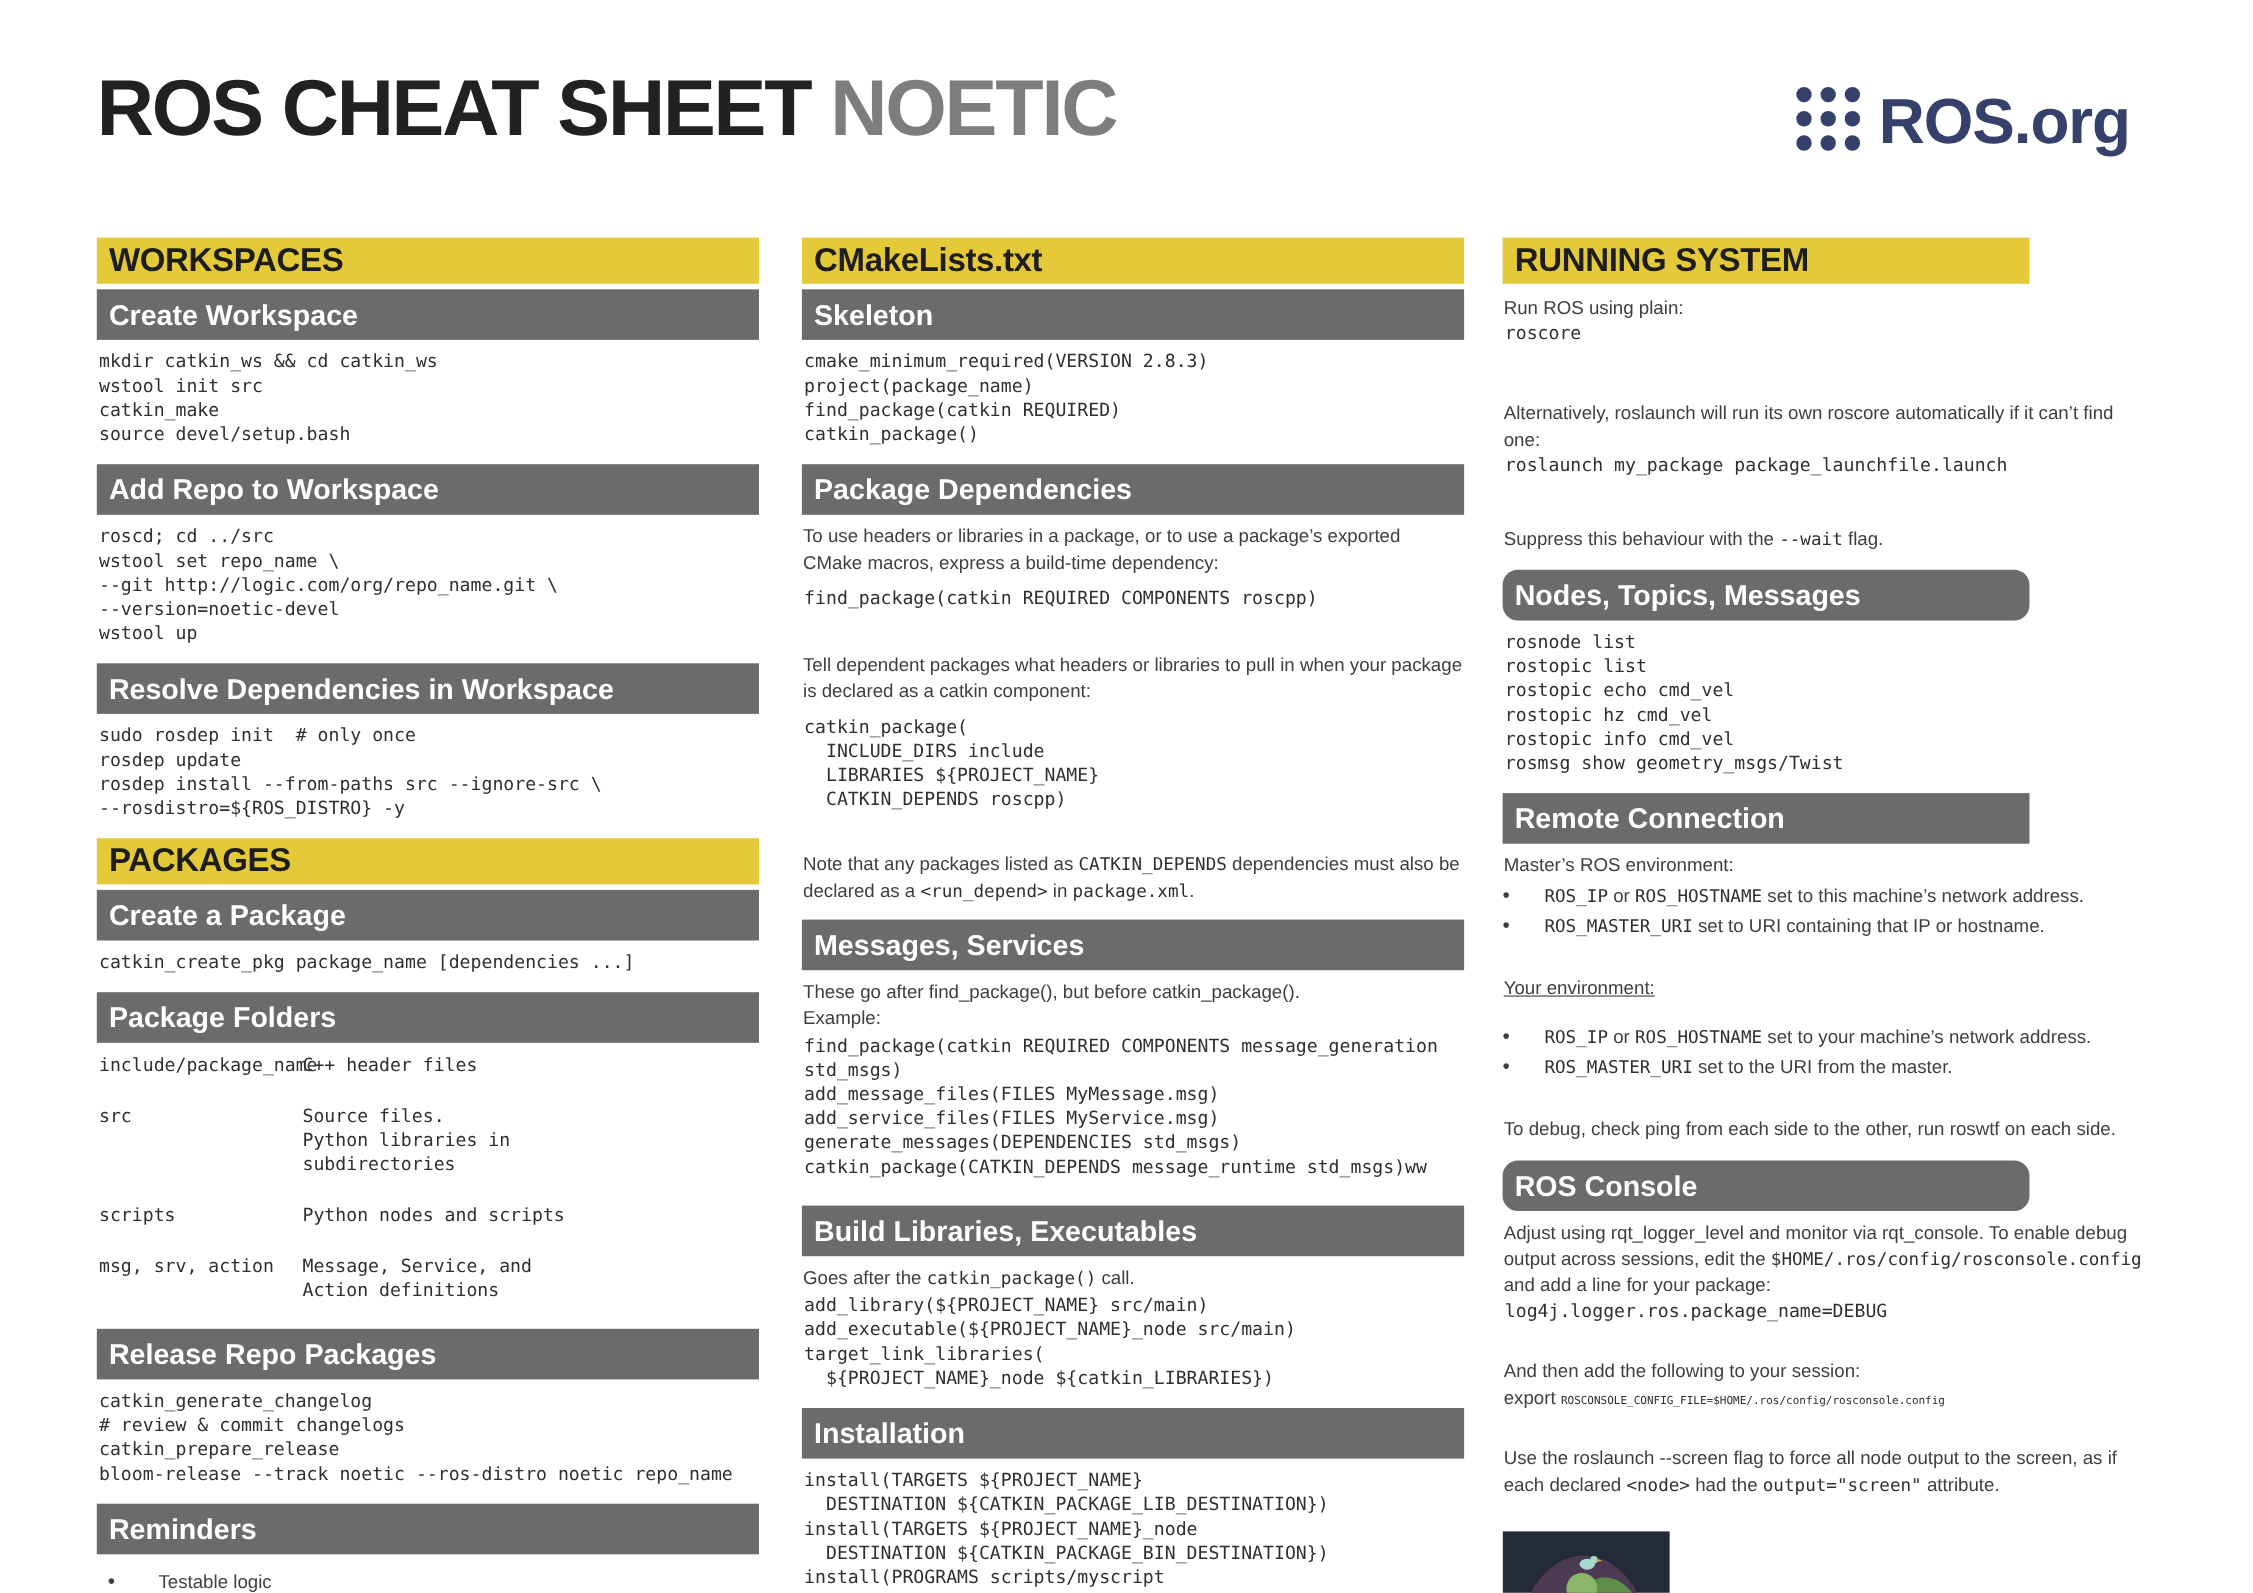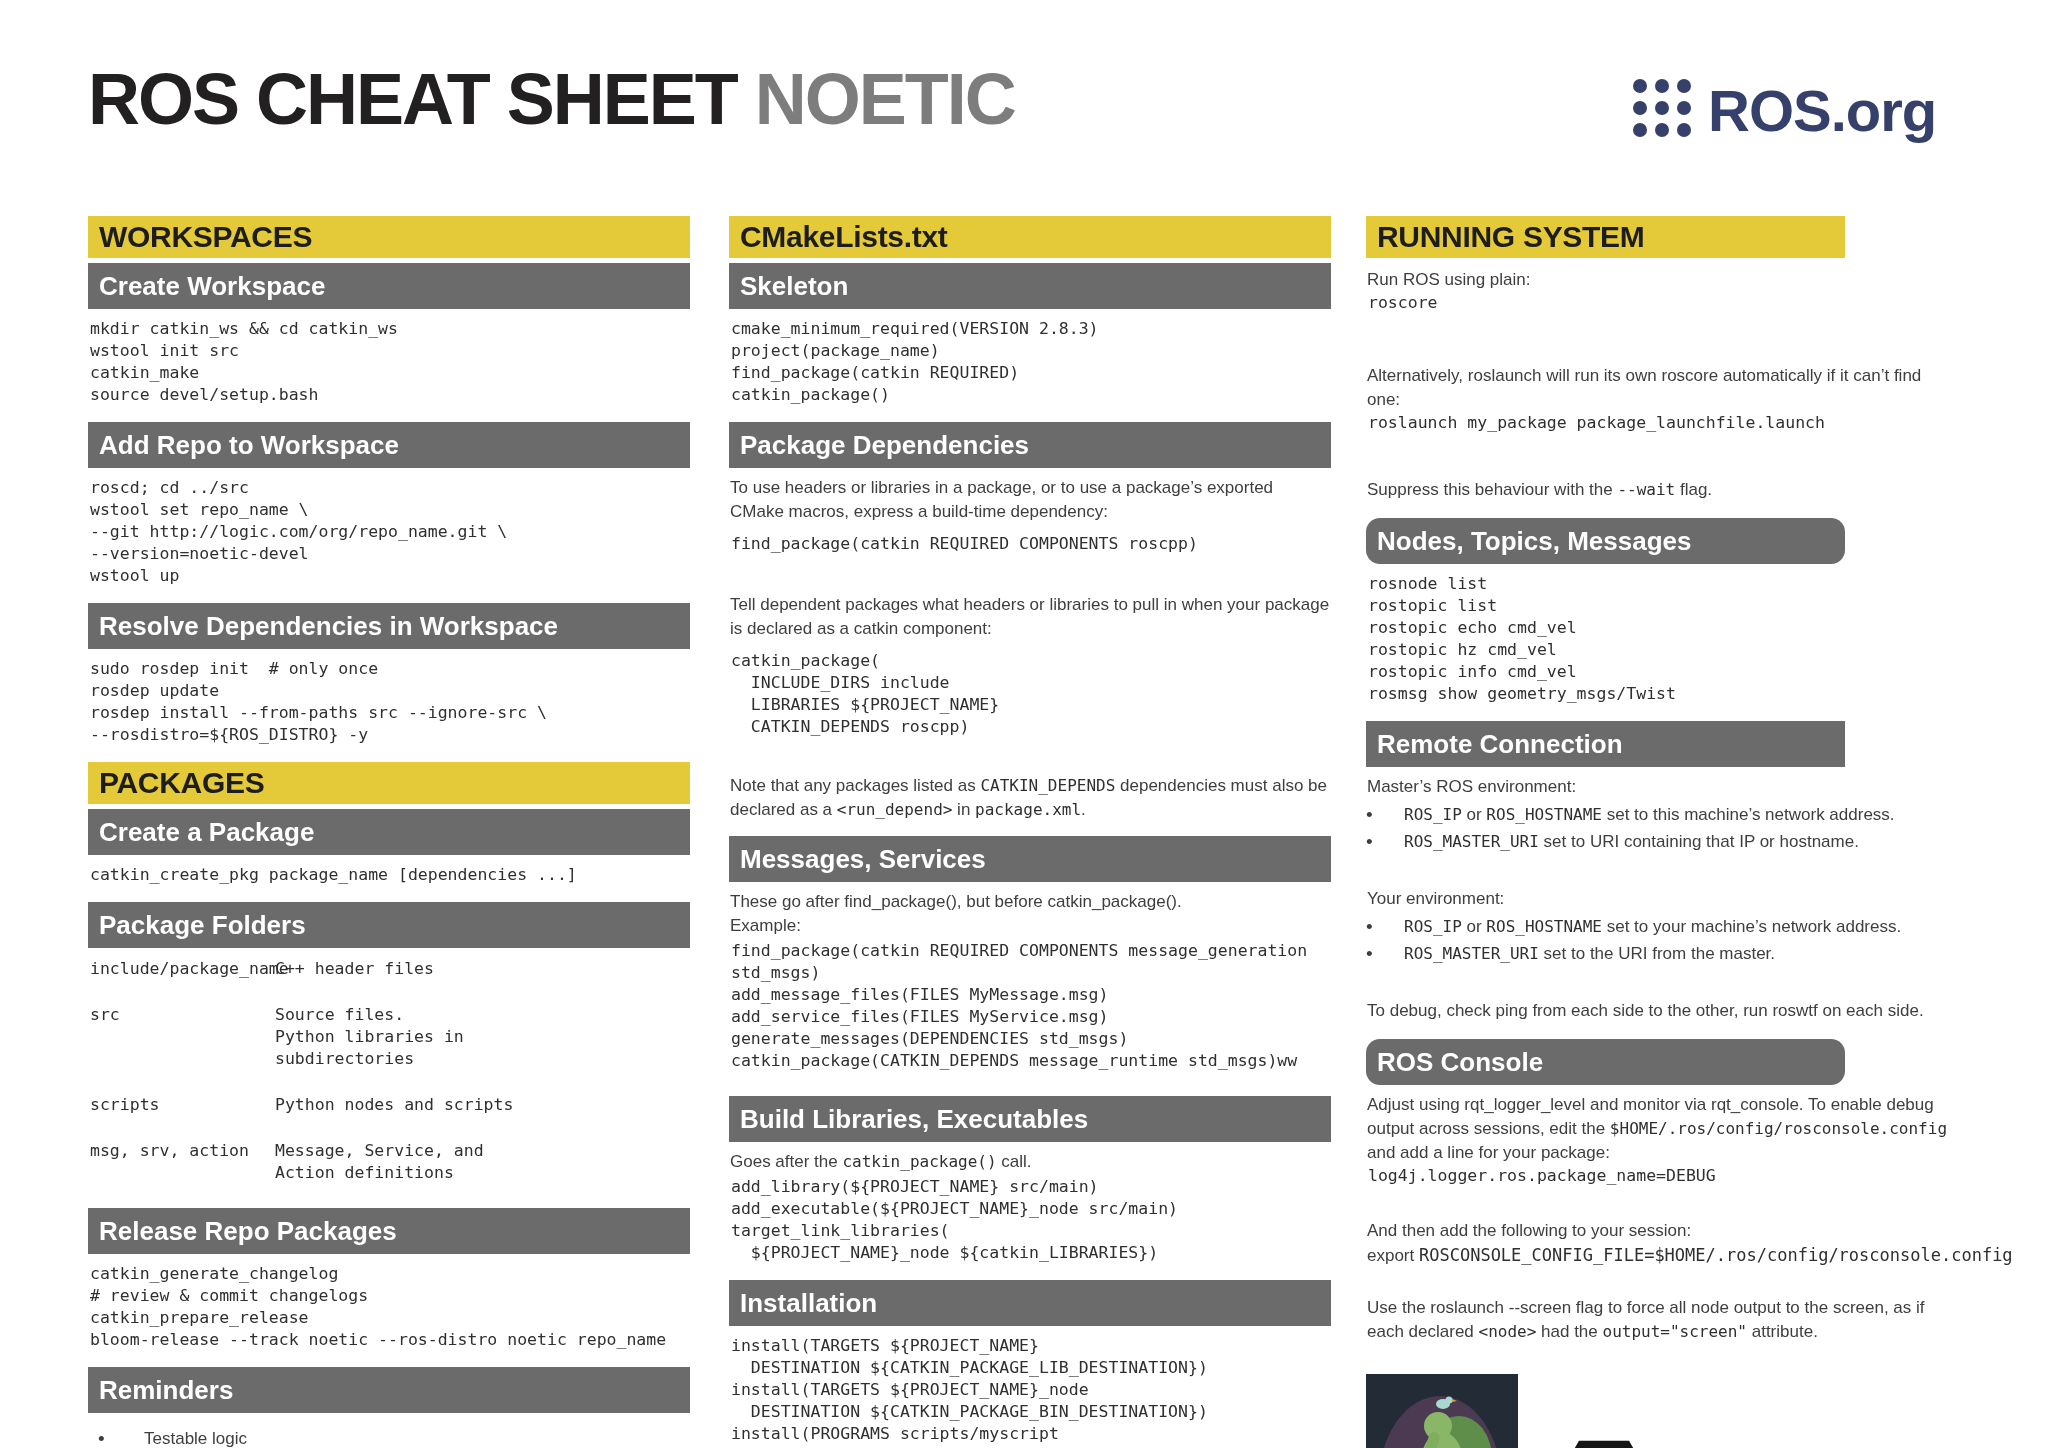--- a/index.html
+++ b/index.html
@@ -18,21 +18,21 @@
   .by{height:42px;background:#e4ca39;color:#1d1d1d;font-size:30px;font-weight:700;
       letter-spacing:-0.3px;display:flex;align-items:center;padding-left:11px;box-sizing:border-box;}
   .bg2{height:46px;background:#6b6b6b;color:#ffffff;font-size:26px;font-weight:700;
       display:flex;align-items:center;padding-left:11px;margin-top:14px;box-sizing:border-box;}
   .mt5{margin-top:5px;} .mt18{margin-top:12px;} .mt24{margin-top:24px;} .mt16{margin-top:16px;border-radius:14px;}
   #col3 .by,#col3 .bg2{width:479px;}
   .code{font-family:"DejaVu Sans Mono",monospace;font-size:16.5px;line-height:22px;
         color:#2f2f2f;white-space:pre;margin:9px 0 16px 2px;}
   .p{font-size:17px;line-height:24px;color:#3e3e3e;margin:8px 0 8px 1px;}
   .ic{font-family:"DejaVu Sans Mono",monospace;font-size:16px;color:#2f2f2f;}
-  .tight{font-size:17px;}
+  .tight{font-size:10px;}
   .nowrap{white-space:nowrap;}
   .gap12{height:12px;} .gap20{height:20px;} .gap24{height:24px;} .gap26{height:26px;}
   .frow{display:flex;margin:0 0 24px 2px;font-family:"DejaVu Sans Mono",monospace;
         font-size:16.5px;line-height:22px;color:#2f2f2f;}
   .fname{width:185px;flex:none;white-space:pre;}
   .fdesc{white-space:pre;}
   .ftable{margin-top:10px;}
   .blist{margin:12px 0 0 10px;}
   .bitem{position:relative;padding-left:46px;font-size:17px;line-height:28px;color:#3e3e3e;}
   .bitem::before{content:"\2022";position:absolute;left:0;top:0;font-size:19px;}
@@ -194,21 +194,21 @@
 rosmsg show geometry_msgs/Twist</div>
   <div class="bg2">Remote Connection</div>
   <div class="p" style="margin-bottom:2px;">Master’s ROS environment:</div>
   <div class="bitem">
     <span class="ic">ROS_IP</span><span> or </span><span class="ic">ROS_HOSTNAME</span><span> set to this machine’s network address.</span>
   </div>
   <div class="bitem">
     <span class="ic">ROS_MASTER_URI</span><span> set to URI containing that IP or hostname.</span>
   </div>
   <div class="gap24"></div>
-  <div class="p" style="margin-bottom:2px;">Your environment:</div>
+  <div class="p" style="margin-bottom:18px;text-decoration:underline;">Your environment:</div>
   <div class="bitem">
     <span class="ic">ROS_IP</span><span> or </span><span class="ic">ROS_HOSTNAME</span><span> set to your machine’s network address.</span>
   </div>
   <div class="bitem">
     <span class="ic">ROS_MASTER_URI</span><span> set to the URI from the master.</span>
   </div>
   <div class="gap24"></div>
   <div class="p">To debug, check ping from each side to the other, run roswtf on each side.</div>
   <div class="bg2 mt16">ROS Console</div>
   <div class="p" style="margin-bottom:0;">

